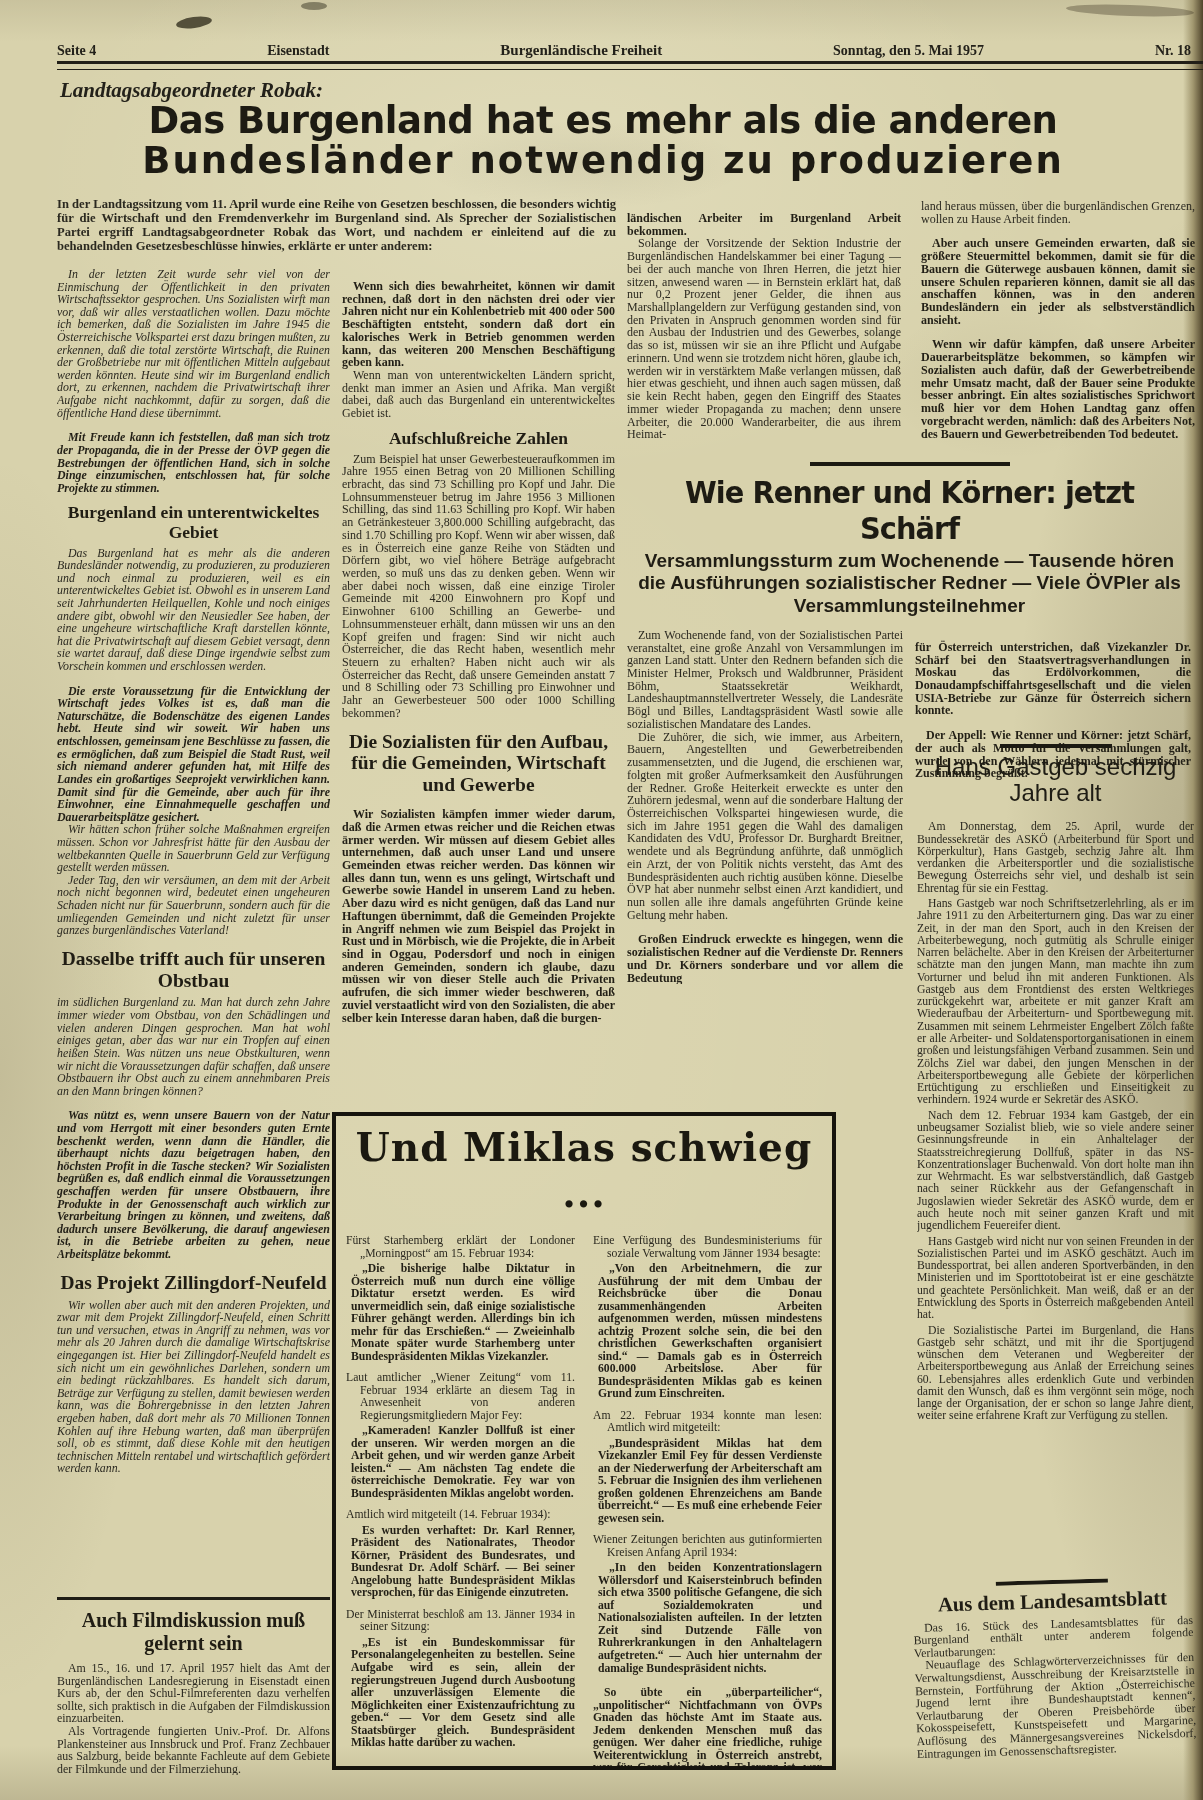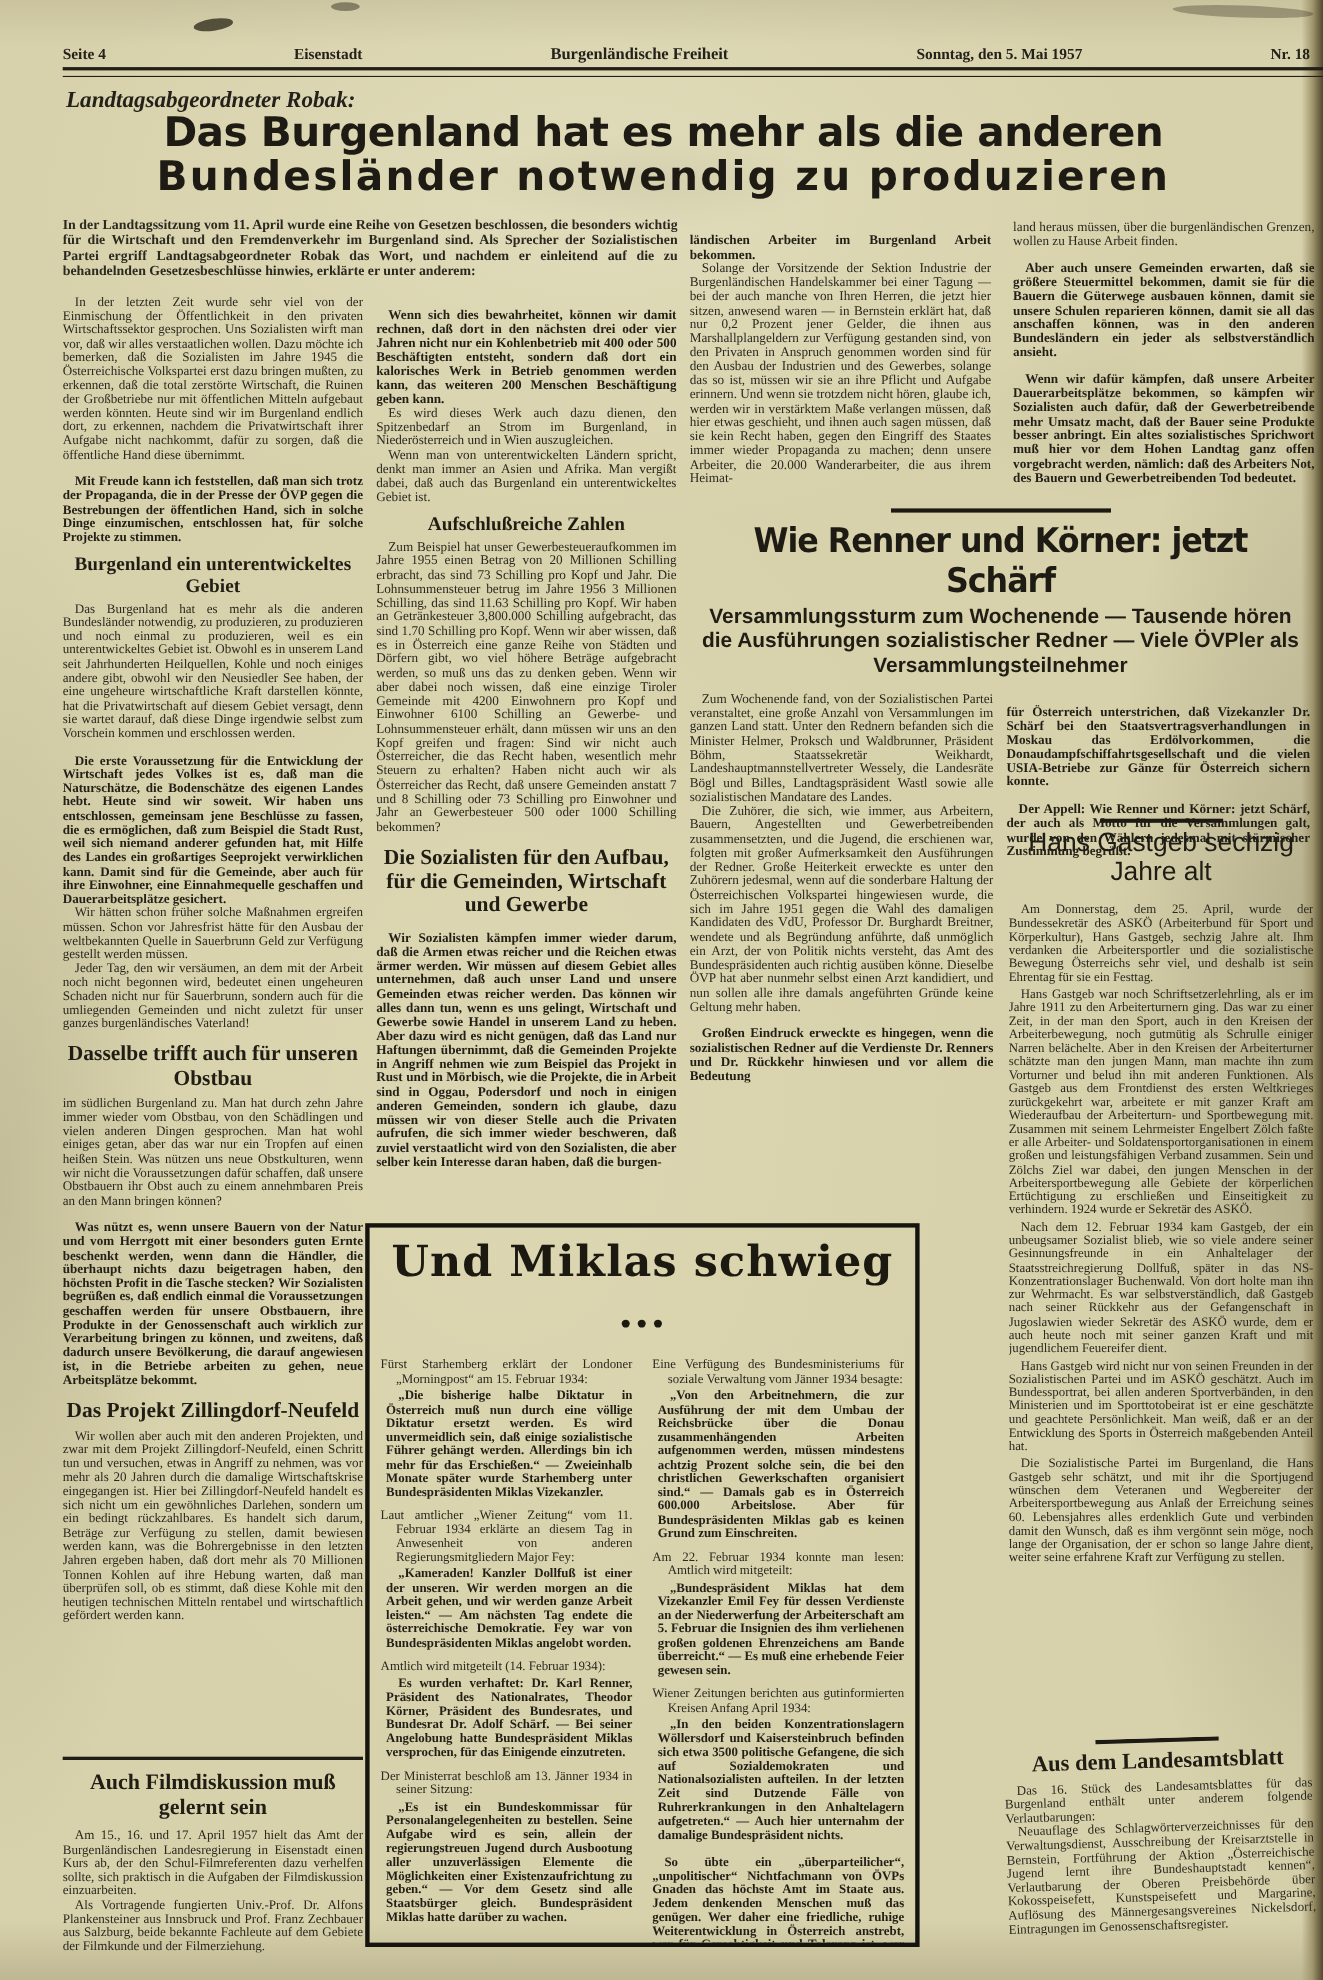--- a/index.html
+++ b/index.html
@@ -46,21 +46,21 @@
     font-size:12.6px;line-height:1.1;font-weight:bold;text-align:justify;}
 
   .para{margin:0;font-size:12px;line-height:1.06;text-align:justify;text-indent:11px;}
   .para.b{font-weight:bold;color:#221f16;margin-top:12px;}
   .para.noind{text-indent:0;}
   .sh{font-weight:bold;text-align:center;font-size:17.5px;line-height:1.12;margin:9px 2px 4px;color:#201d14;}
   .sh.big{font-size:19.5px;margin:11px 0 5px;}
 
   .col{overflow:hidden;}
   .c1{position:absolute;top:268px;left:57px;width:273px;height:1326px;}
-  .c1 .para{font-size:11.9px;}
+  .c1 .para{font-size:11.9px;font-style:italic;}
   .c2{position:absolute;top:268px;left:342px;width:273px;height:834px;}
   .c3top{position:absolute;top:200px;left:627px;width:274px;height:264px;}
   .c4top{position:absolute;top:200px;left:921px;width:274px;height:262px;}
 
   .minirule{width:200px;height:3.5px;background:#1c1a12;margin:0 auto 8px;}
   .minirule.small{width:112px;margin-bottom:6px;}
 
   .renner{position:absolute;top:462px;left:627px;width:565px;height:640px;overflow:hidden;}
   .renner-head{margin:4px 0 4px;text-align:center;font-family:"DejaVu Sans",sans-serif;font-weight:bold;
     color:#1d1b13;font-size:31px;letter-spacing:-1px;transform:scaleX(.93);}
@@ -132,21 +132,20 @@
       <p class="para">Wir hätten schon früher solche Maßnahmen ergreifen müssen. Schon vor Jahresfrist hätte für den Ausbau der weltbekannten Quelle in Sauerbrunn Geld zur Verfügung gestellt werden müssen.</p>
       <p class="para">Jeder Tag, den wir versäumen, an dem mit der Arbeit noch nicht begonnen wird, bedeutet einen ungeheuren Schaden nicht nur für Sauerbrunn, sondern auch für die umliegenden Gemeinden und nicht zuletzt für unser ganzes burgenländisches Vaterland!</p>
       <div class="sh big">Dasselbe trifft auch für unseren Obstbau</div>
       <p class="para noind">im südlichen Burgenland zu. Man hat durch zehn Jahre immer wieder vom Obstbau, von den Schädlingen und vielen anderen Dingen gesprochen. Man hat wohl einiges getan, aber das war nur ein Tropfen auf einen heißen Stein. Was nützen uns neue Obstkulturen, wenn wir nicht die Voraussetzungen dafür schaffen, daß unsere Obstbauern ihr Obst auch zu einem annehmbaren Preis an den Mann bringen können?</p>
       <p class="para b">Was nützt es, wenn unsere Bauern von der Natur und vom Herrgott mit einer besonders guten Ernte beschenkt werden, wenn dann die Händler, die überhaupt nichts dazu beigetragen haben, den höchsten Profit in die Tasche stecken? Wir Sozialisten begrüßen es, daß endlich einmal die Voraussetzungen geschaffen werden für unsere Obstbauern, ihre Produkte in der Genossenschaft auch wirklich zur Verarbeitung bringen zu können, und zweitens, daß dadurch unsere Bevölkerung, die darauf angewiesen ist, in die Betriebe arbeiten zu gehen, neue Arbeitsplätze bekommt.</p>
       <div class="sh big">Das Projekt Zillingdorf-Neufeld</div>
       <p class="para">Wir wollen aber auch mit den anderen Projekten, und zwar mit dem Projekt Zillingdorf-Neufeld, einen Schritt tun und versuchen, etwas in Angriff zu nehmen, was vor mehr als 20 Jahren durch die damalige Wirtschaftskrise eingegangen ist. Hier bei Zillingdorf-Neufeld handelt es sich nicht um ein gewöhnliches Darlehen, sondern um ein bedingt rückzahlbares. Es handelt sich darum, Beträge zur Verfügung zu stellen, damit bewiesen werden kann, was die Bohrergebnisse in den letzten Jahren ergeben haben, daß dort mehr als 70 Millionen Tonnen Kohlen auf ihre Hebung warten, daß man überprüfen soll, ob es stimmt, daß diese Kohle mit den heutigen technischen Mitteln rentabel und wirtschaftlich gefördert werden kann.</p>
     </div>
   <div class="col c2">
       <p class="para b">Wenn sich dies bewahrheitet, können wir damit rechnen, daß dort in den nächsten drei oder vier Jahren nicht nur ein Kohlenbetrieb mit 400 oder 500 Beschäftigten entsteht, sondern daß dort ein kalorisches Werk in Betrieb genommen werden kann, das weiteren 200 Menschen Beschäftigung geben kann.</p>
-      <p class="para">Es wird dieses Werk auch dazu dienen, den Spitzenbedarf an Strom im Burgenland, in Niederösterreich und in Wien auszugleichen.</p>
       <p class="para">Wenn man von unterentwickelten Ländern spricht, denkt man immer an Asien und Afrika. Man vergißt dabei, daß auch das Burgenland ein unterentwickeltes Gebiet ist.</p>
       <div class="sh">Aufschlußreiche Zahlen</div>
       <p class="para">Zum Beispiel hat unser Gewerbesteueraufkommen im Jahre 1955 einen Betrag von 20 Millionen Schilling erbracht, das sind 73 Schilling pro Kopf und Jahr. Die Lohnsummensteuer betrug im Jahre 1956 3 Millionen Schilling, das sind 11.63 Schilling pro Kopf. Wir haben an Getränkesteuer 3,800.000 Schilling aufgebracht, das sind 1.70 Schilling pro Kopf. Wenn wir aber wissen, daß es in Österreich eine ganze Reihe von Städten und Dörfern gibt, wo viel höhere Beträge aufgebracht werden, so muß uns das zu denken geben. Wenn wir aber dabei noch wissen, daß eine einzige Tiroler Gemeinde mit 4200 Einwohnern pro Kopf und Einwohner 6100 Schilling an Gewerbe- und Lohnsummensteuer erhält, dann müssen wir uns an den Kopf greifen und fragen: Sind wir nicht auch Österreicher, die das Recht haben, wesentlich mehr Steuern zu erhalten? Haben nicht auch wir als Österreicher das Recht, daß unsere Gemeinden anstatt 7 und 8 Schilling oder 73 Schilling pro Einwohner und Jahr an Gewerbesteuer 500 oder 1000 Schilling bekommen?</p>
       <div class="sh big">Die Sozialisten für den Aufbau, für die Gemeinden, Wirtschaft und Gewerbe</div>
       <p class="para b">Wir Sozialisten kämpfen immer wieder darum, daß die Armen etwas reicher und die Reichen etwas ärmer werden. Wir müssen auf diesem Gebiet alles unternehmen, daß auch unser Land und unsere Gemeinden etwas reicher werden. Das können wir alles dann tun, wenn es uns gelingt, Wirtschaft und Gewerbe sowie Handel in unserem Land zu heben. Aber dazu wird es nicht genügen, daß das Land nur Haftungen übernimmt, daß die Gemeinden Projekte in Angriff nehmen wie zum Beispiel das Projekt in Rust und in Mörbisch, wie die Projekte, die in Arbeit sind in Oggau, Podersdorf und noch in einigen anderen Gemeinden, sondern ich glaube, dazu müssen wir von dieser Stelle auch die Privaten aufrufen, die sich immer wieder beschweren, daß zuviel verstaatlicht wird von den Sozialisten, die aber selber kein Interesse daran haben, daß die burgen-</p>
     </div>
   <div class="col c3top">
       <p class="para b noind">ländischen Arbeiter im Burgenland Arbeit bekommen.</p>
       <p class="para">Solange der Vorsitzende der Sektion Industrie der Burgenländischen Handelskammer bei einer Tagung — bei der auch manche von Ihren Herren, die jetzt hier sitzen, anwesend waren — in Bernstein erklärt hat, daß nur 0,2 Prozent jener Gelder, die ihnen aus Marshallplangeldern zur Verfügung gestanden sind, von den Privaten in Anspruch genommen worden sind für den Ausbau der Industrien und des Gewerbes, solange das so ist, müssen wir sie an ihre Pflicht und Aufgabe erinnern. Und wenn sie trotzdem nicht hören, glaube ich, werden wir in verstärktem Maße verlangen müssen, daß hier etwas geschieht, und ihnen auch sagen müssen, daß sie kein Recht haben, gegen den Eingriff des Staates immer wieder Propaganda zu machen; denn unsere Arbeiter, die 20.000 Wanderarbeiter, die aus ihrem Heimat-</p>
     </div>
@@ -157,21 +156,21 @@
     </div>
 
   <section class="renner">
     <div class="minirule"></div>
     <h2 class="renner-head">Wie Renner und Körner: jetzt Schärf</h2>
     <div class="renner-sub">Versammlungssturm zum Wochenende — Tausende hören die Ausführungen sozialistischer Redner — Viele ÖVPler als Versammlungsteilnehmer</div>
     <div class="renner-cols">
       <div class="col">
           <p class="para">Zum Wochenende fand, von der Sozialistischen Partei veranstaltet, eine große Anzahl von Versammlungen im ganzen Land statt. Unter den Rednern befanden sich die Minister Helmer, Proksch und Waldbrunner, Präsident Böhm, Staatssekretär Weikhardt, Landeshauptmannstellvertreter Wessely, die Landesräte Bögl und Billes, Landtagspräsident Wastl sowie alle sozialistischen Mandatare des Landes.</p>
           <p class="para">Die Zuhörer, die sich, wie immer, aus Arbeitern, Bauern, Angestellten und Gewerbetreibenden zusammensetzten, und die Jugend, die erschienen war, folgten mit großer Aufmerksamkeit den Ausführungen der Redner. Große Heiterkeit erweckte es unter den Zuhörern jedesmal, wenn auf die sonderbare Haltung der Österreichischen Volkspartei hingewiesen wurde, die sich im Jahre 1951 gegen die Wahl des damaligen Kandidaten des VdU, Professor Dr. Burghardt Breitner, wendete und als Begründung anführte, daß unmöglich ein Arzt, der von Politik nichts versteht, das Amt des Bundespräsidenten auch richtig ausüben könne. Dieselbe ÖVP hat aber nunmehr selbst einen Arzt kandidiert, und nun sollen alle ihre damals angeführten Gründe keine Geltung mehr haben.</p>
-          <p class="para b">Großen Eindruck erweckte es hingegen, wenn die sozialistischen Redner auf die Verdienste Dr. Renners und Dr. Rückkehr hinwiesen und vor allem die Bedeutung</p>
+          <p class="para b">Großen Eindruck erweckte es hingegen, wenn die sozialistischen Redner auf die Verdienste Dr. Renners und Dr. Körners sonderbare und vor allem die Bedeutung</p>
         </div>
       <div class="col">
           <p class="para b noind">für Österreich unterstrichen, daß Vizekanzler Dr. Schärf bei den Staatsvertragsverhandlungen in Moskau das Erdölvorkommen, die Donaudampfschiffahrtsgesellschaft und die vielen USIA-Betriebe zur Gänze für Österreich sichern konnte.</p>
           <p class="para b">Der Appell: Wie Renner und Körner: jetzt Schärf, der auch als Motto für die Versammlungen galt, wurde von den Wählern jedesmal mit stürmischer Zustimmung begrüßt.</p>
         </div>
     </div>
   </section>
 
   <section class="gastgeb">
     <div class="minirule small"></div>

